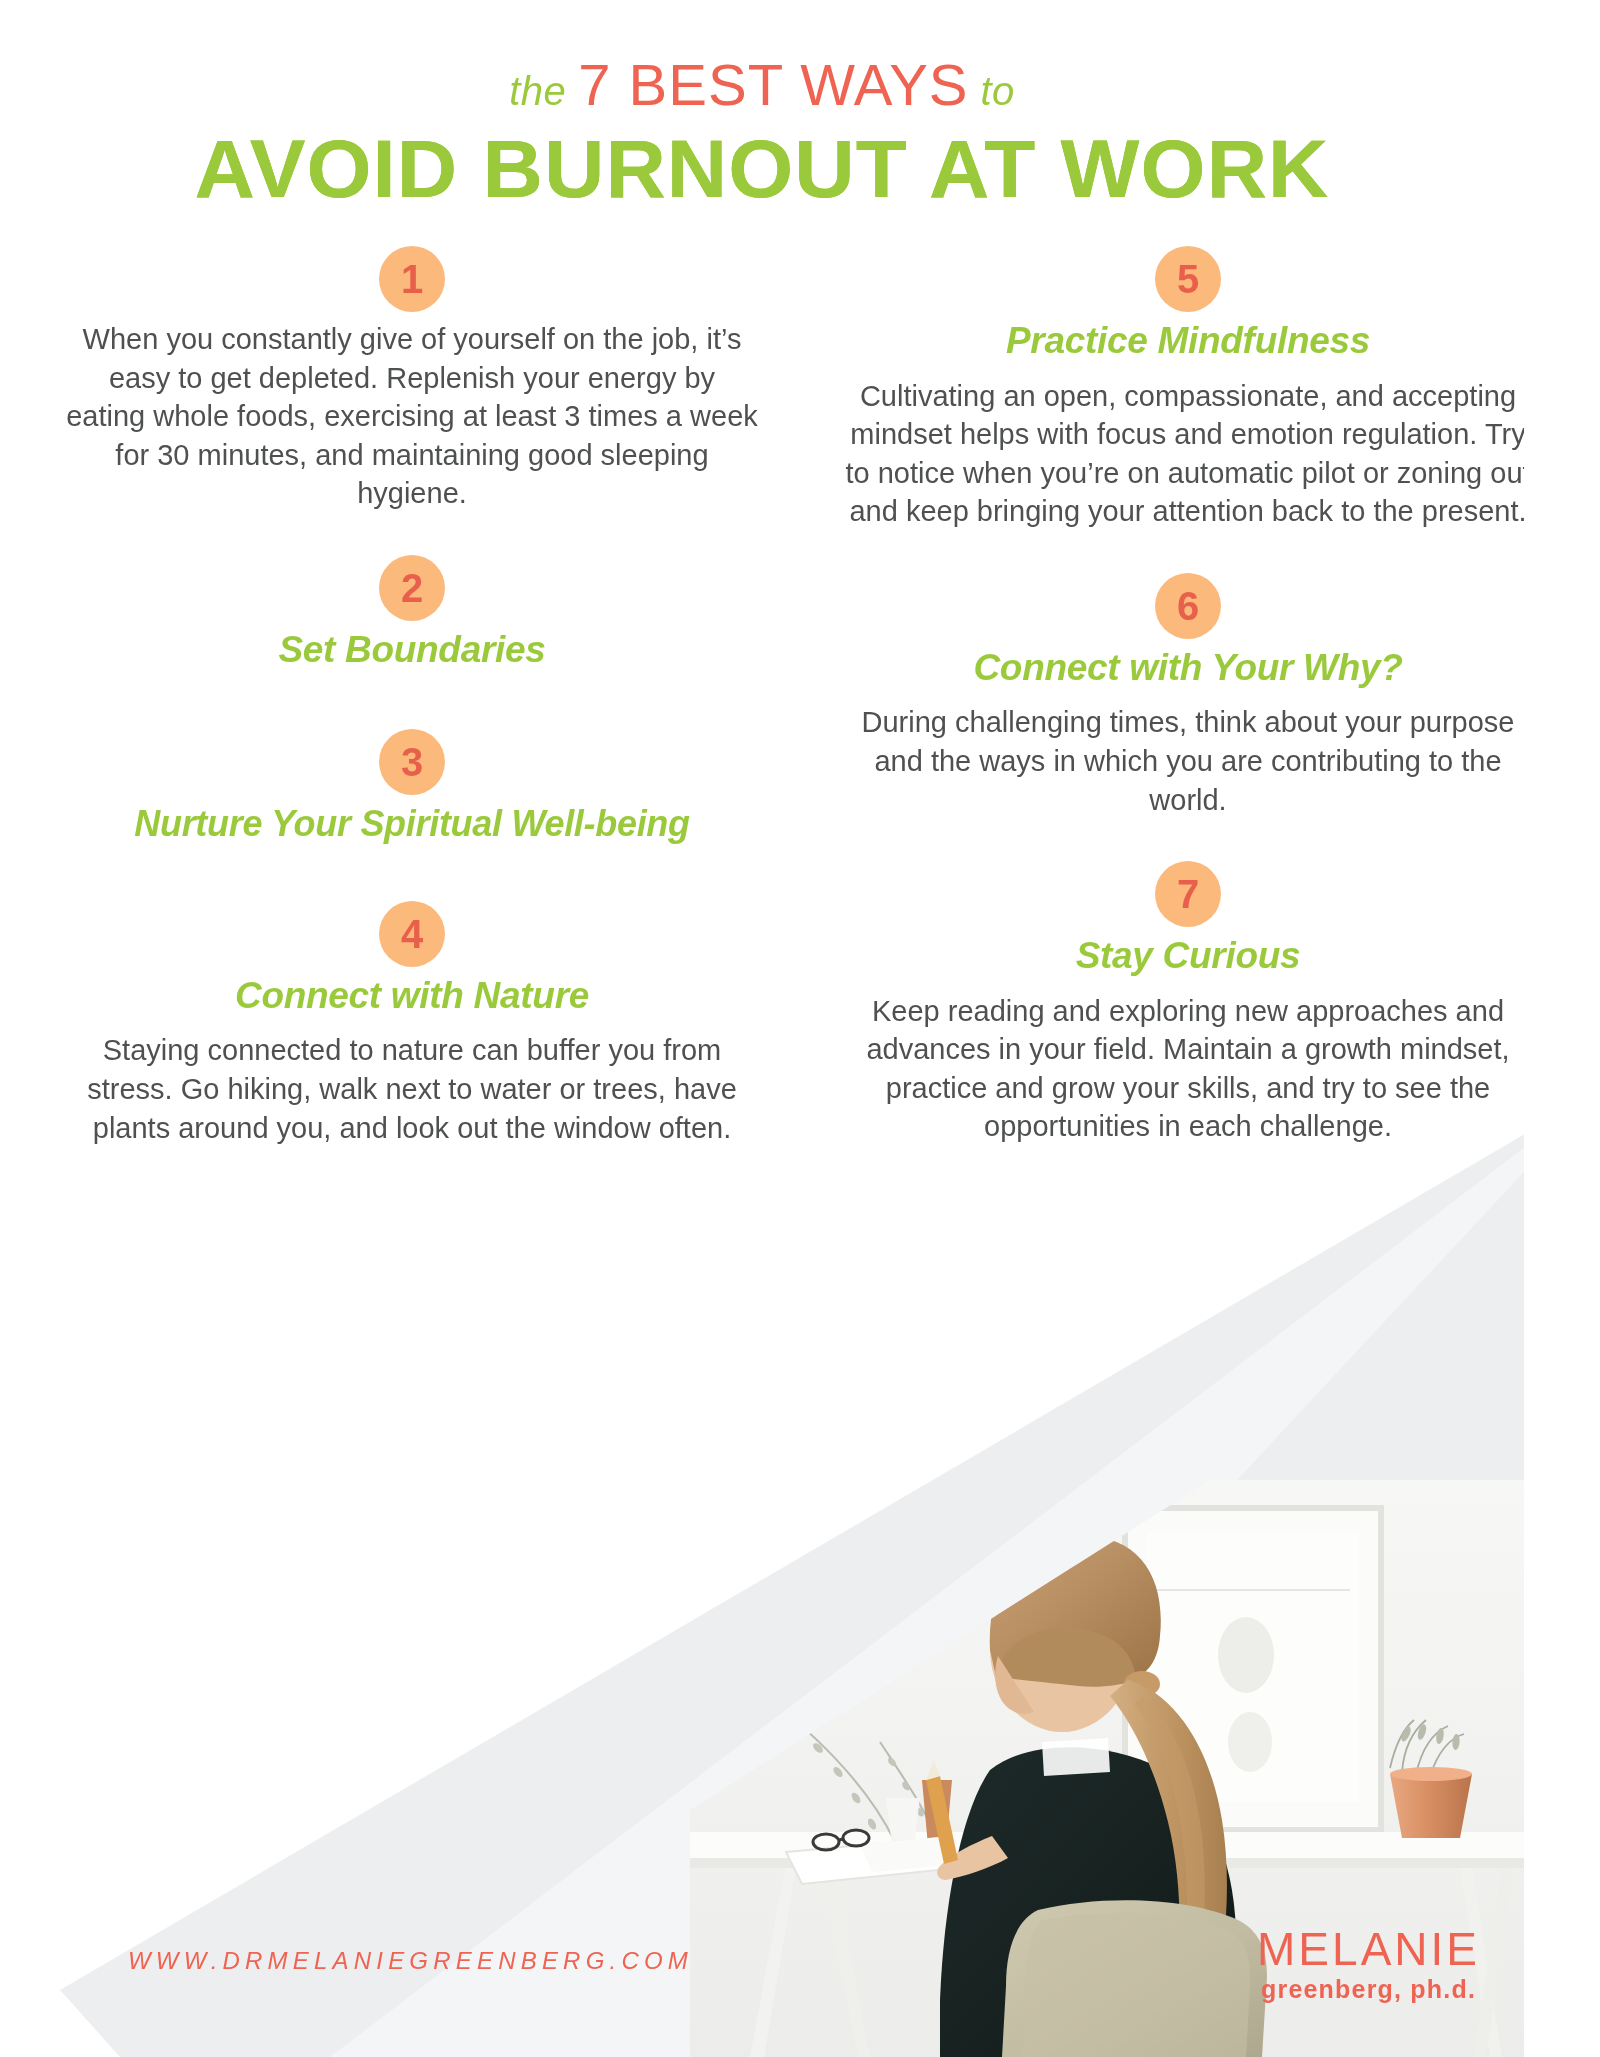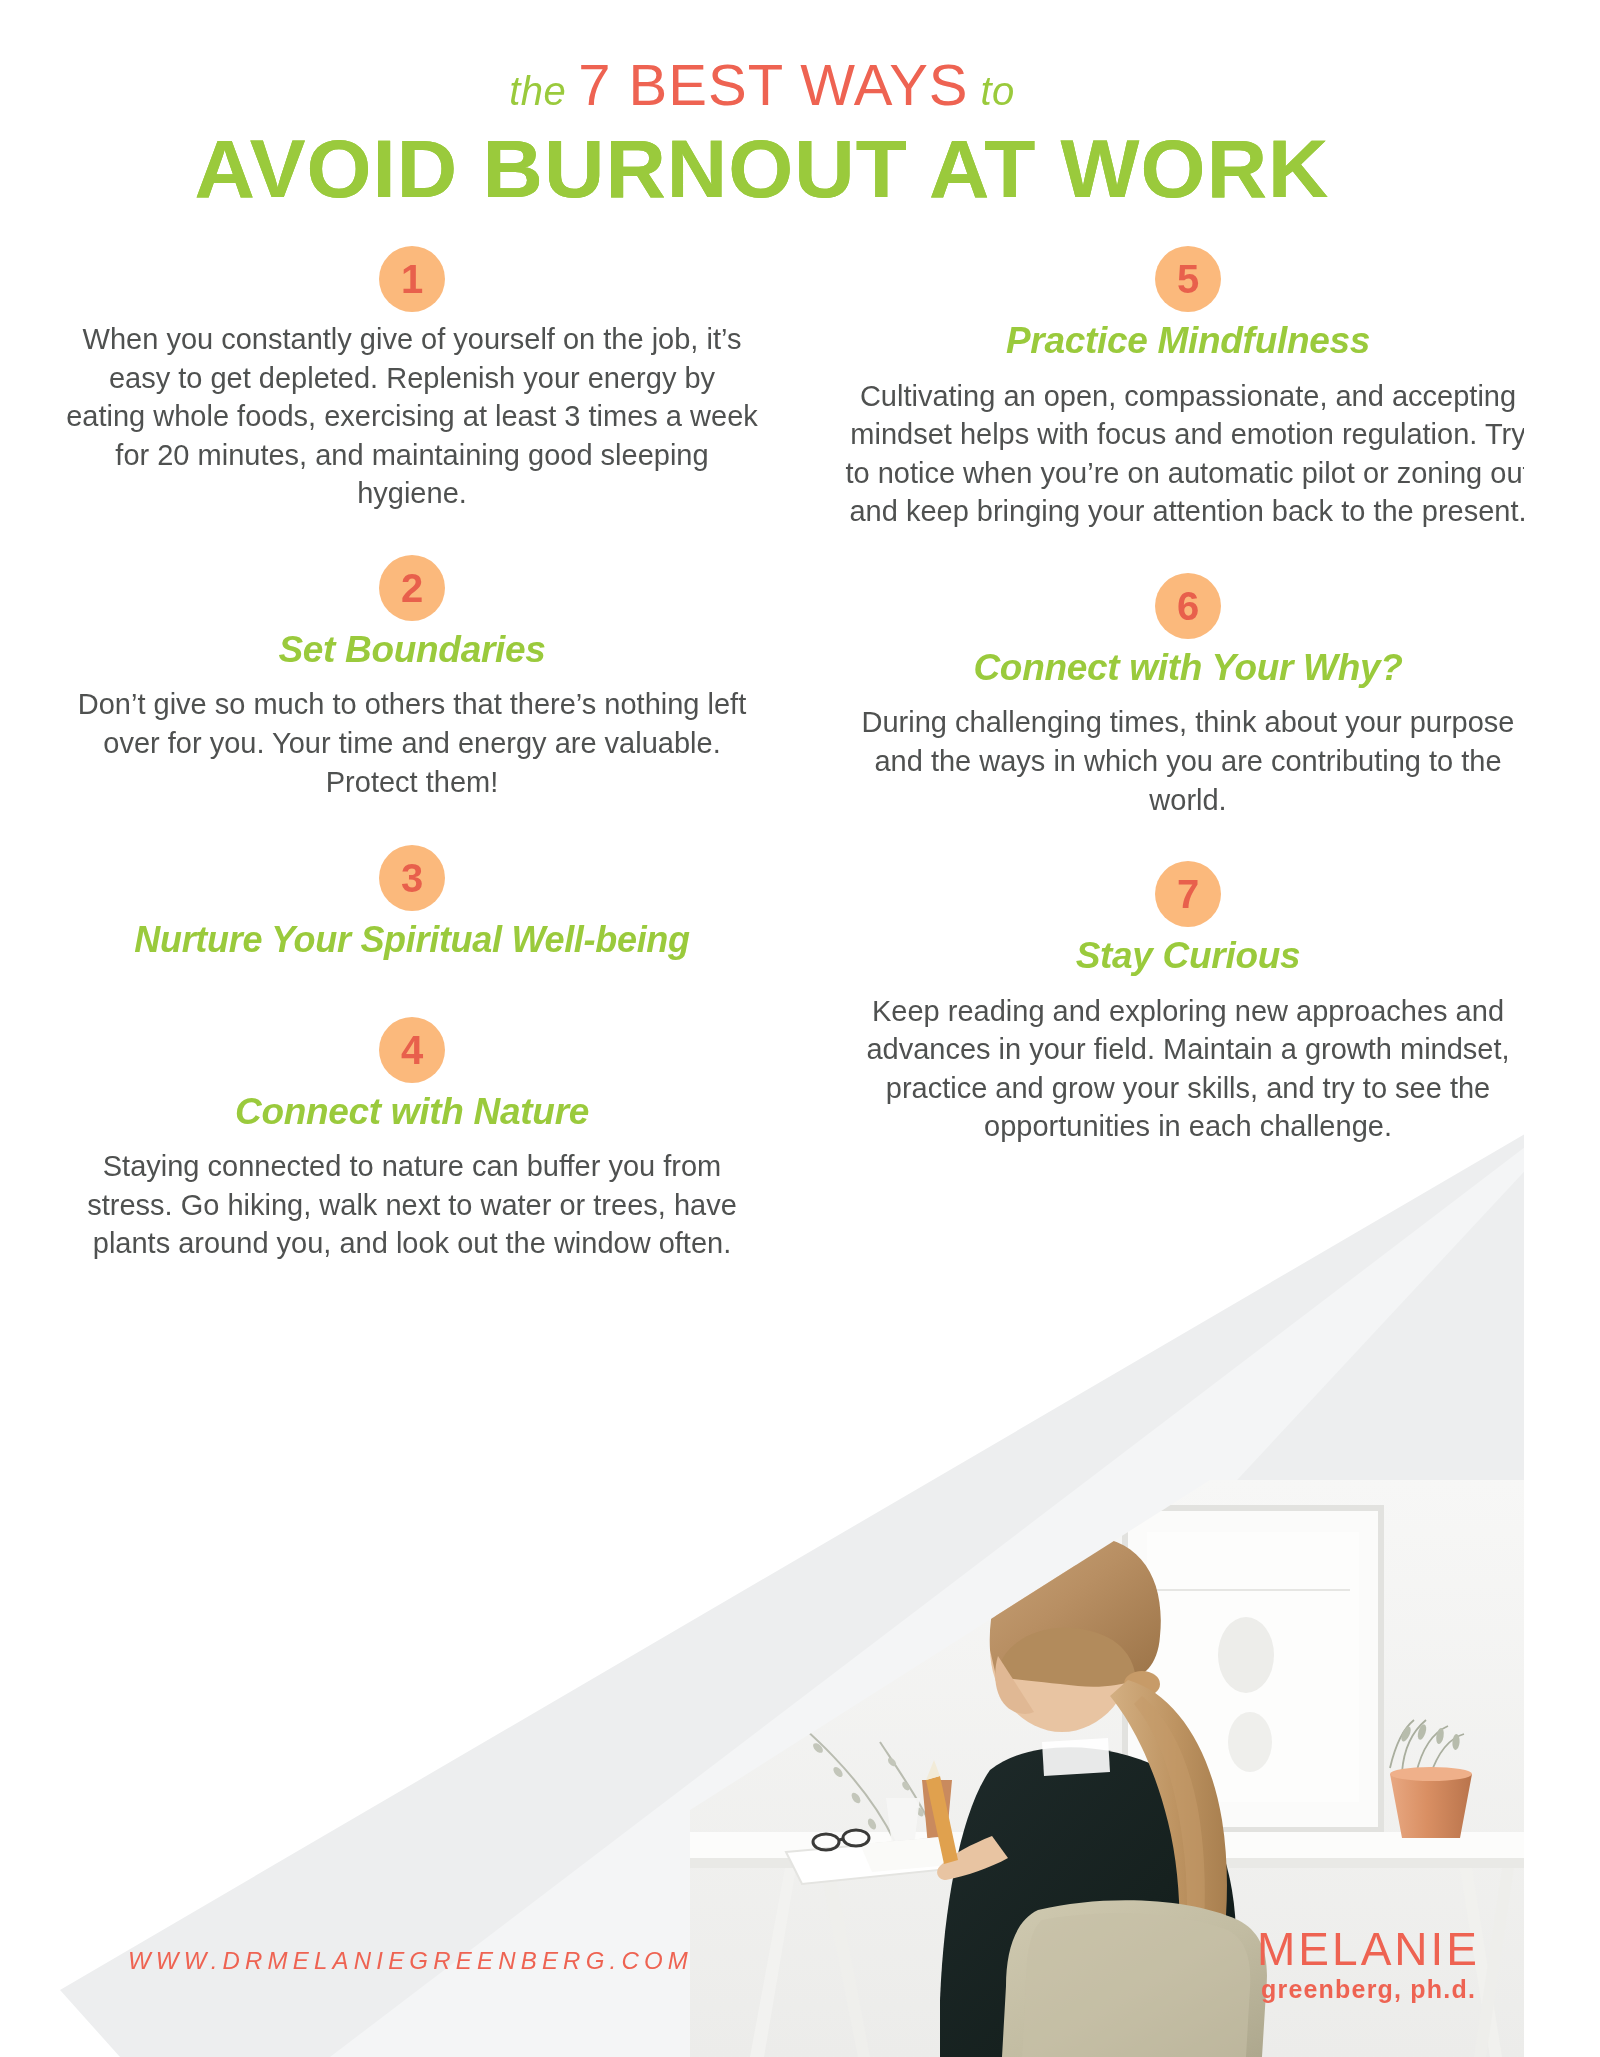--- a/index.html
+++ b/index.html
@@ -349,27 +349,26 @@
       <span class="inner-line">AVOID BURNOUT AT WORK</span>
     </h1>
   </div>
 
   <div class="columns">
 
     <div class="col col-left">
 
       <div class="tip slot-1">
         <div class="num-circle">1</div>
-        <div class="tip-body">When you constantly give of yourself on the job, it’s easy to get depleted. Replenish your energy by eating whole foods, exercising at least 3 times a week for 20 minutes, and maintaining good sleeping hygiene.</div>
+        <div class="tip-body">When you constantly give of yourself on the job, it’s easy to get depleted. Replenish your energy by eating whole foods, exercising at least 3 times a week for 30 minutes, and maintaining good sleeping hygiene.</div>
       </div>
 
       <div class="tip slot-2">
         <div class="num-circle">2</div>
         <div class="tip-title">Set Boundaries</div>
-        <div class="tip-body">Don’t give so much to others that there’s nothing left over for you. Your time and energy are valuable. Protect them!</div>
       </div>
 
       <div class="tip slot-3">
         <div class="num-circle">3</div>
         <div class="tip-title long">Nurture Your Spiritual Well-being</div>
       </div>
 
       <div class="tip slot-4">
         <div class="num-circle">4</div>
         <div class="tip-title">Connect with Nature</div>

